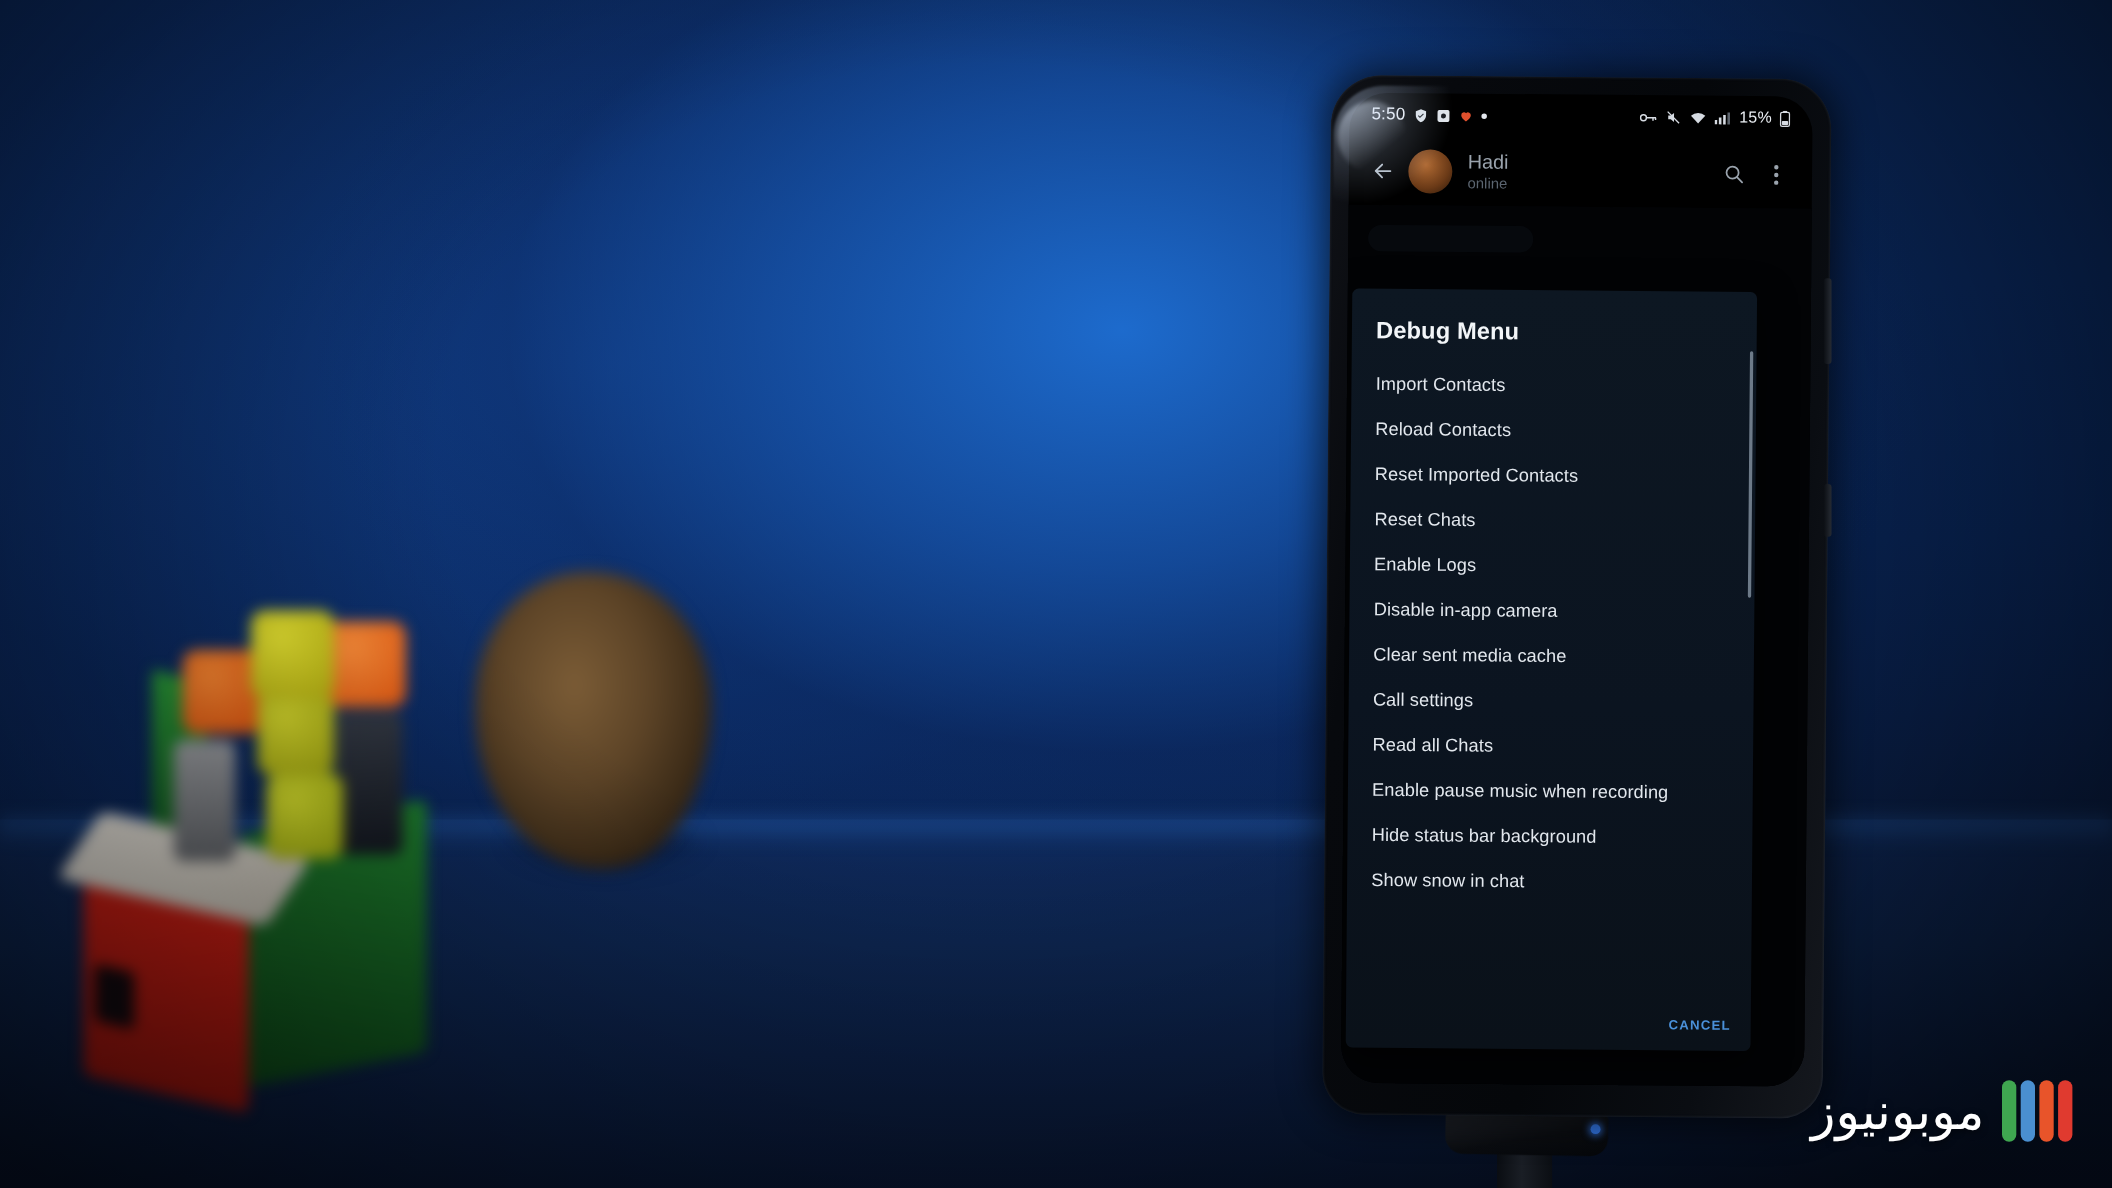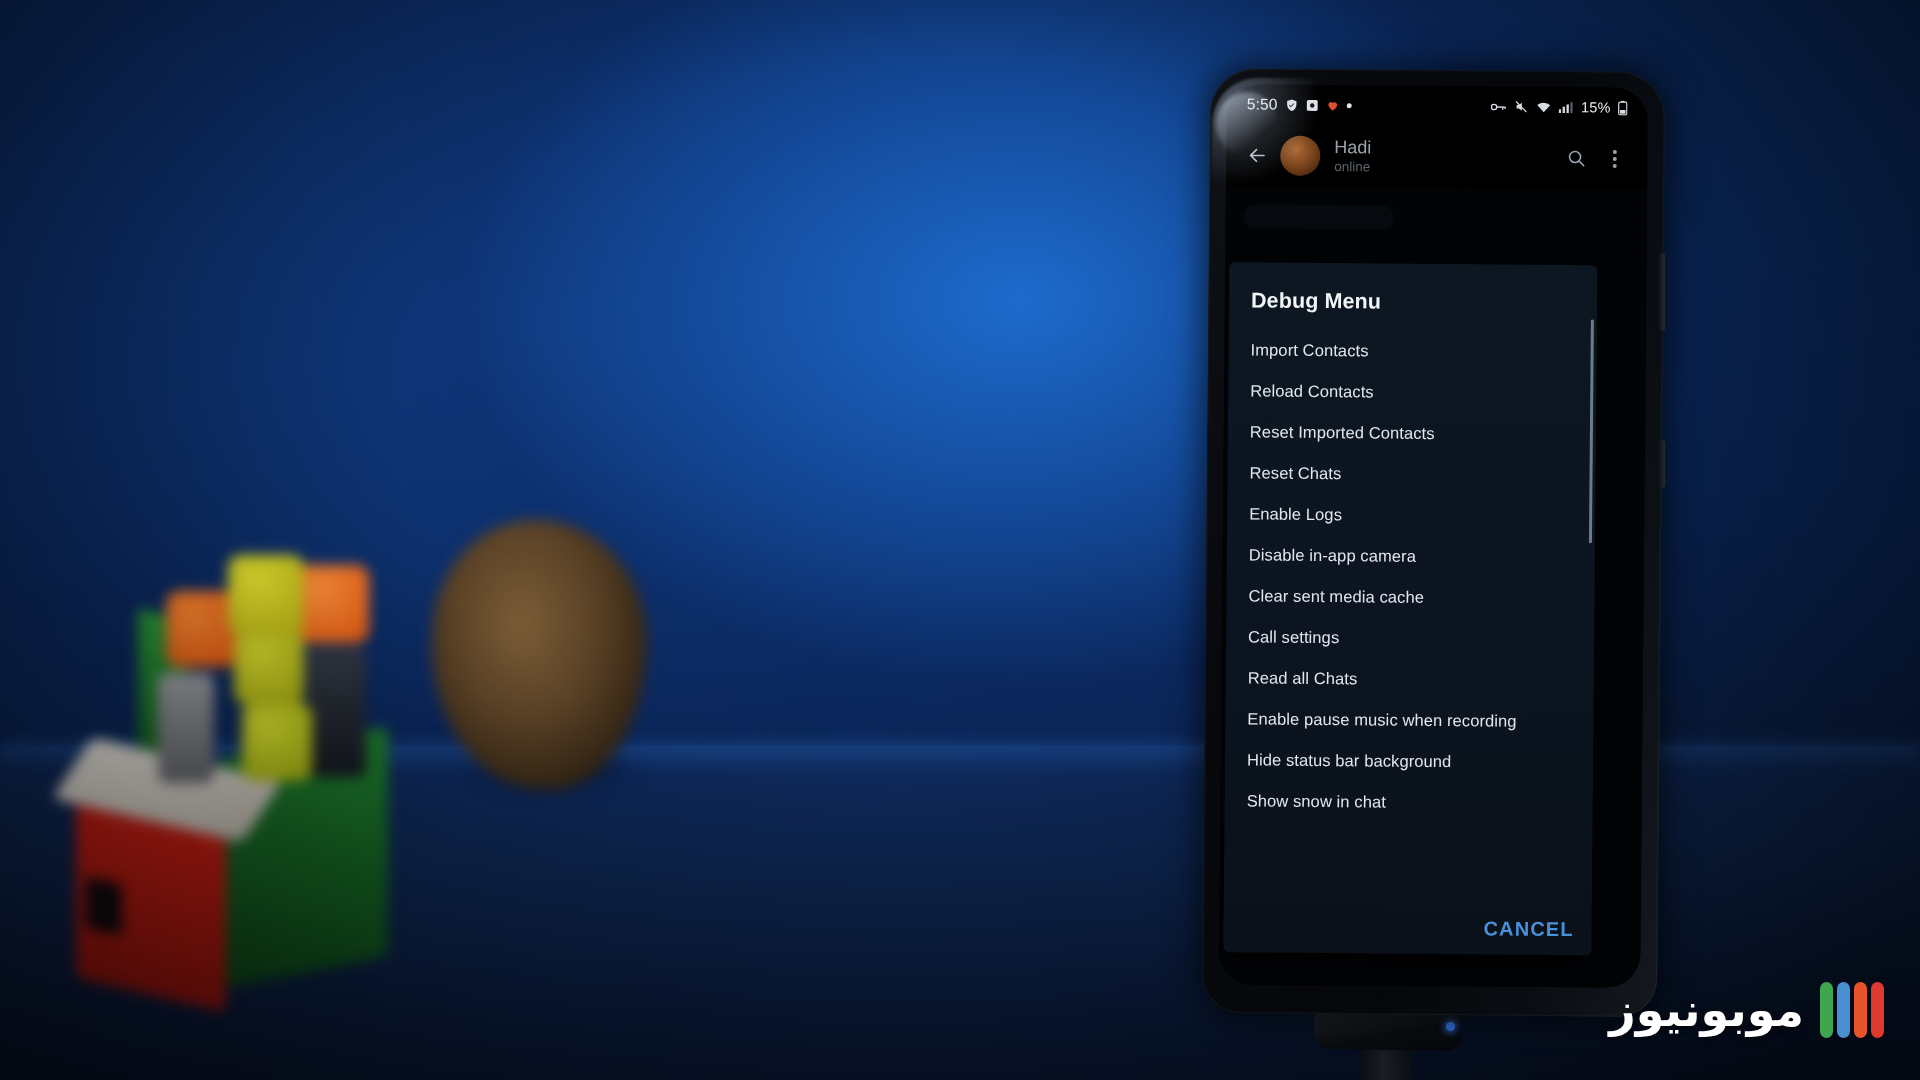--- a/index.html
+++ b/index.html
@@ -111,36 +111,36 @@
   .scrim { position:absolute; inset:0; background:rgba(0,0,0,0.52); }
 
   
   .dialog { position:absolute; left:4px; top:76px; width:368px; height:690px;
     background:linear-gradient(180deg, #0d1722 0%, #0b1420 55%, #0a1119 100%);
     border-radius:6px; box-shadow:0 10px 34px rgba(0,0,0,0.7); overflow:hidden; }
   .dlg-title { padding:26px 22px 8px; font-size:21.5px; font-weight:bold; color:#f2f5f8; letter-spacing:0.1px; }
   .dlg-list { padding:8px 0 0; }
   .dlg-item { padding:11px 22px; font-size:16.5px; color:#e2e7ed; letter-spacing:0.1px; }
   .dlg-actions { position:absolute; right:18px; bottom:14px; }
-  .dlg-cancel { font-size:20px; font-weight:bold; letter-spacing:1.1px;margin-top:36px; }
+  .dlg-cancel { font-size:12px; font-weight:bold; letter-spacing:1.1px;margin-top:36px; }
   .dlg-scroll { position:absolute; right:3px; top:54px; width:3px; height:224px;
     background:rgba(190,205,222,0.55); border-radius:2px; }
 
   
   .mount { position:absolute; left:108px; top:938px; width:148px; height:42px;
     background:linear-gradient(170deg,#23272e,#0a0c10 60%, #05070a 100%);
     border-radius:10px 10px 16px 16px; transform:rotate(1deg); filter:blur(0.6px); }
   .mount-led { position:absolute; left:240px; top:952px; width:9px; height:9px; border-radius:50%;
     background:#2f6fd8; box-shadow:0 0 7px 2px rgba(47,111,216,0.8); }
   .stand { position:absolute; left:155px; top:975px; width:50px; height:106px;
     background:linear-gradient(90deg,#0a0d12,#1a1e25 45%, #0b0e13 100%); }
 
   
   #watermark { position:absolute; right:36px; bottom:42px; display:flex; align-items:center; gap:16px; }
-  .wm-text { font-size:46px; font-weight:bold; color:#ffffff; direction:rtl;
+  .wm-text { font-size:46px; font-weight:normal; color:#ffffff; direction:rtl;
     font-family:"DejaVu Sans", sans-serif; letter-spacing:0px;
     text-shadow:0 2px 7px rgba(0,0,0,0.55);text-align:right; }
   .wm-bars { display:flex; gap:4px; }
   .wm-bar { width:13px; height:56px; border-radius:7px; }
 </style>
 </head>
 <body>
 
 <div id="scene">
   <div class="wall"></div>

